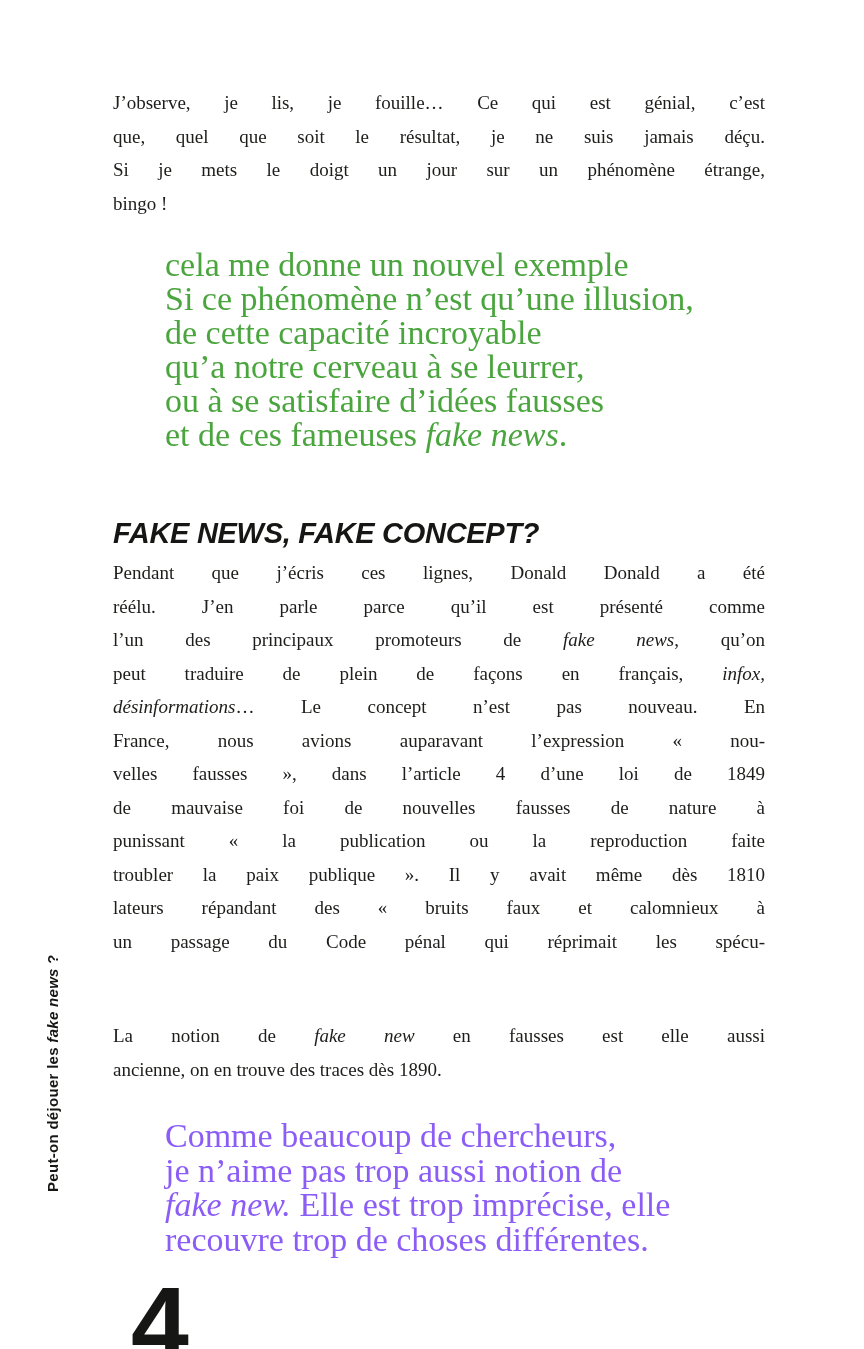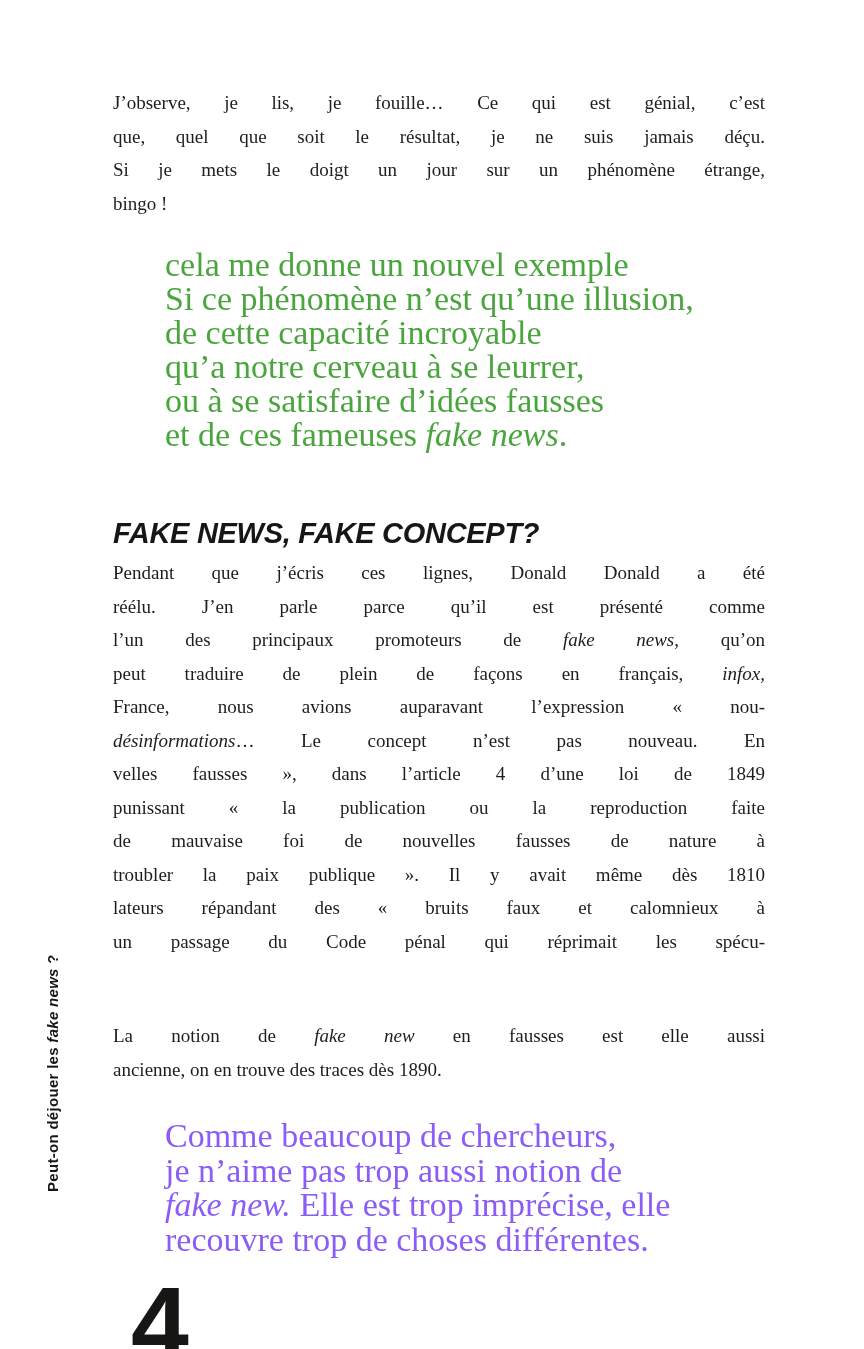--- a/index.html
+++ b/index.html
@@ -77,25 +77,25 @@
       <div class="line"><span>et de ces fameuses </span><span class="it">fake news</span><span>.</span></div>
     </div>
 
   <div class="block heading" style="left:113px; top:518px;">FAKE NEWS, FAKE CONCEPT?</div>
 
   <div class="block body-text" style="left:113px; top:556px;">
       <div class="line"><span>Pendant que j’écris ces lignes, Donald Donald a été</span></div>
       <div class="line"><span>réélu. J’en parle parce qu’il est présenté comme</span></div>
       <div class="line"><span>l’un des principaux promoteurs de </span><span class="it">fake news</span><span>, qu’on</span></div>
       <div class="line"><span>peut traduire de plein de façons en français, </span><span class="it">infox,</span></div>
+      <div class="line"><span class="it">désinformations</span><span>… Le concept n’est pas nouveau. En</span></div>
       <div class="line"><span>France, nous avions auparavant l’expression « nou-</span></div>
-      <div class="line"><span class="it">désinformations</span><span>… Le concept n’est pas nouveau. En</span></div>
       <div class="line"><span>velles fausses », dans l’article 4 d’une loi de 1849</span></div>
+      <div class="line"><span>de mauvaise foi de nouvelles fausses de nature à</span></div>
       <div class="line"><span>punissant « la publication ou la reproduction faite</span></div>
-      <div class="line"><span>de mauvaise foi de nouvelles fausses de nature à</span></div>
       <div class="line"><span>troubler la paix publique ». Il y avait même dès 1810</span></div>
       <div class="line"><span>lateurs répandant des « bruits faux et calomnieux à</span></div>
       <div class="line"><span>un passage du Code pénal qui réprimait les spécu-</span></div>
     </div>
 
   <div class="block body-text" style="left:113px; top:1019px;">
       <div class="line"><span>La notion de </span><span class="it">fake new</span><span> en fausses est elle aussi</span></div>
       <div class="line end"><span>ancienne, on en trouve des traces dès 1890.</span></div>
     </div>
 

